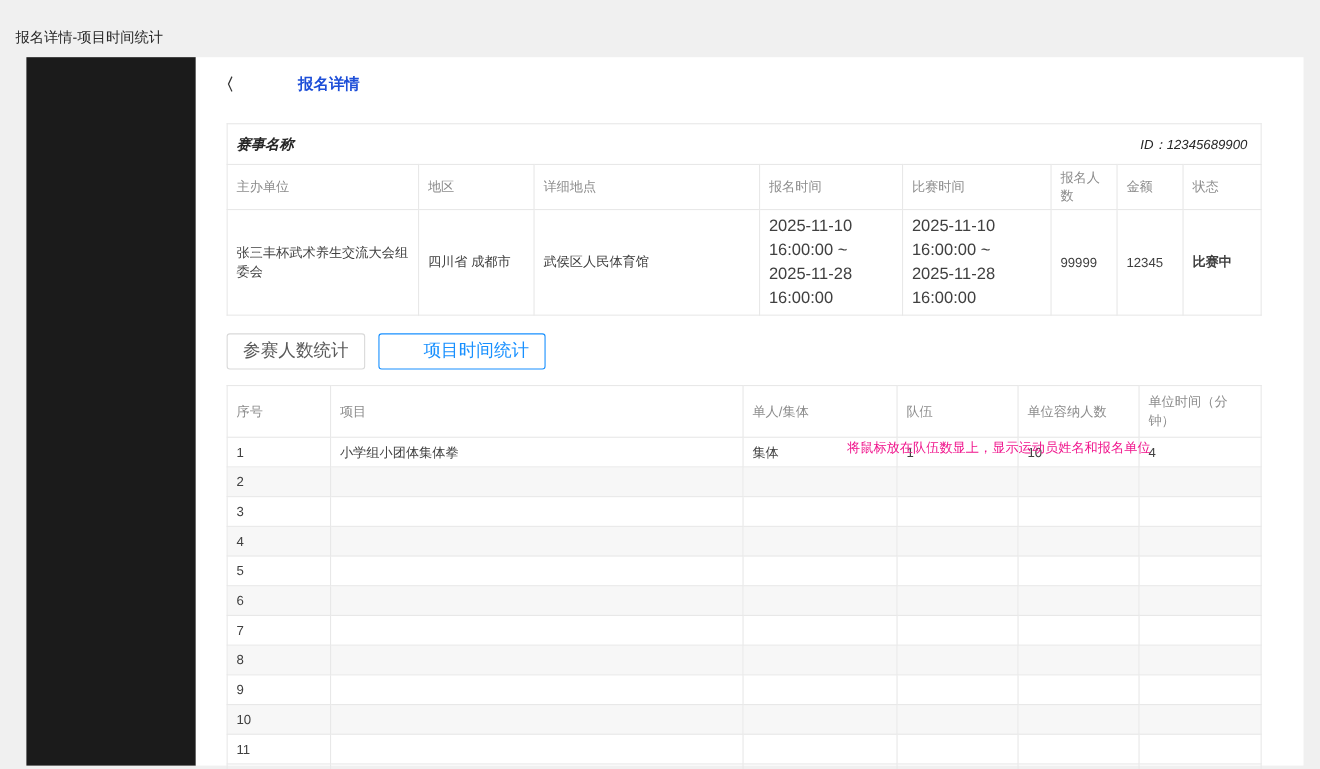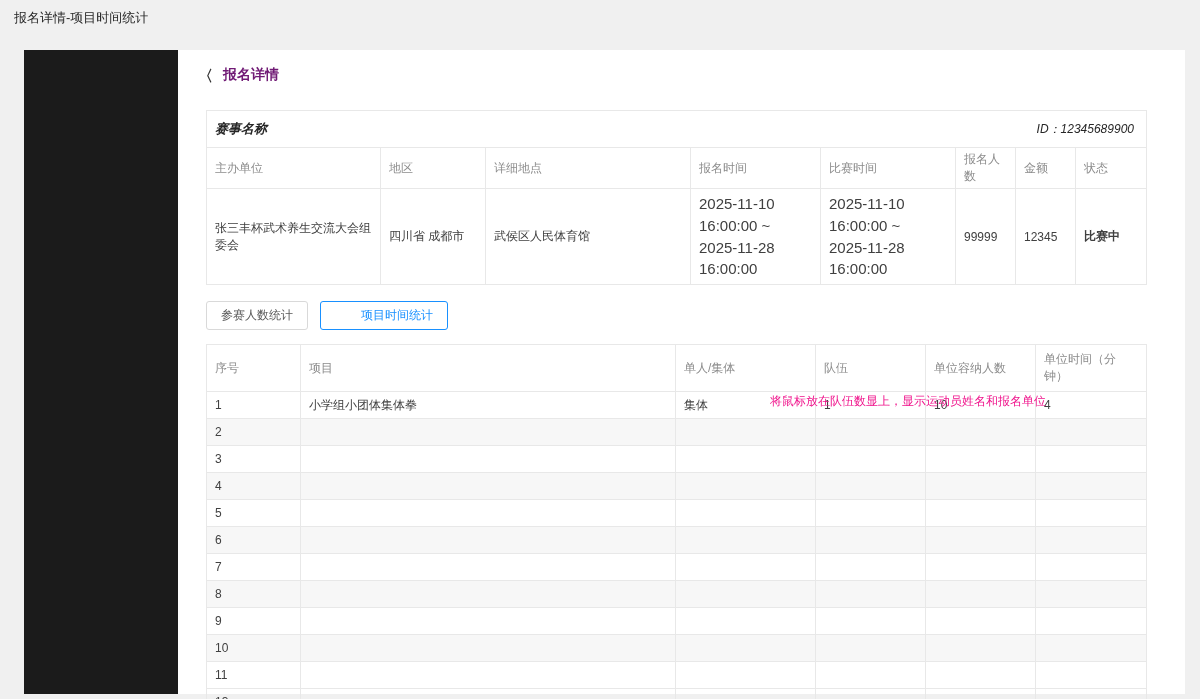--- a/index.html
+++ b/index.html
@@ -4,21 +4,22 @@
 <style>
   * { box-sizing: border-box; margin: 0; padding: 0; }
   html, body {
     width: 1200px; height: 699px;
     background: #f0f0f0;
     font-family: "Liberation Sans", "DejaVu Sans", sans-serif;
     overflow: hidden;
   }
   .page-title {
     font-size: 13px; color: #262626;
-    padding: 9px 0 23px 14px;
+    padding: 9px 0 9px 14px;
+    margin-top: 16px;
   }
   .layout {
     display: flex;
     margin: 0 16px 0 24px;
     height: 644px;
   }
   .sidebar {
     width: 154px; flex-shrink: 0;
     background: #1b1b1b;
   }
@@ -28,21 +29,21 @@
     position: relative;
   }
   .content-header {
     padding: 16px 0 0 20px;
     display: flex; align-items: center; gap: 10px;
   }
   .back-icon {
     font-size: 15px; font-weight: 600; color: #333;
     cursor: pointer; line-height: 1;
   }
-  .content-title { font-size: 14px; font-weight: bold; color: #701a75; }
+  .content-title { font-size: 14px; font-weight: bold; color: #1d4ed8; margin-left: 48px; }
 
   .card { margin: 26px 38px 0 28px; }
 
   .event-head {
     display: flex; justify-content: space-between; align-items: center;
     border: 1px solid #e8e8e8; border-bottom: none;
     padding: 9px 12px 9px 8px;
     background: #fff;
     font-style: italic;
   }
@@ -53,21 +54,21 @@
   th, td { border: 1px solid #e8e8e8; text-align: left; overflow: hidden; }
   th { color: #8c8c8c; font-weight: normal; }
 
   .event-table th { padding: 3px 8px; height: 22px; background: #fff; }
   .event-table td { padding: 4px 8px; height: 38px; color: #404040; vertical-align: middle; }
   .time-cell { white-space: pre-line; font-size: 15px; line-height: 1.45; }
   .status-green { color: #52c41a; font-weight: bold; }
 
   .tabs { margin-top: 16px; display: flex; gap: 12px; }
   .tab-btn {
-    font-family: inherit; font-size: 12px; color: #595959;
+    font-family: inherit; font-size: 16px; color: #595959;
     background: #fff; border: 1px solid #d9d9d9; border-radius: 3px;
     padding: 5px 14px; cursor: pointer;
   }
   .tab-btn.active { color: #1890ff; border-color: #1890ff; padding-left: 40px; }
 
   .table-wrap { margin-top: 14px; position: relative; }
   .project-table th { padding: 6px 8px; height: 26px; background: #fff; }
   .project-table td { padding: 0 8px; height: 27px; color: #404040; }
   .project-table tr.alt td { background: #f7f7f7; }
 

